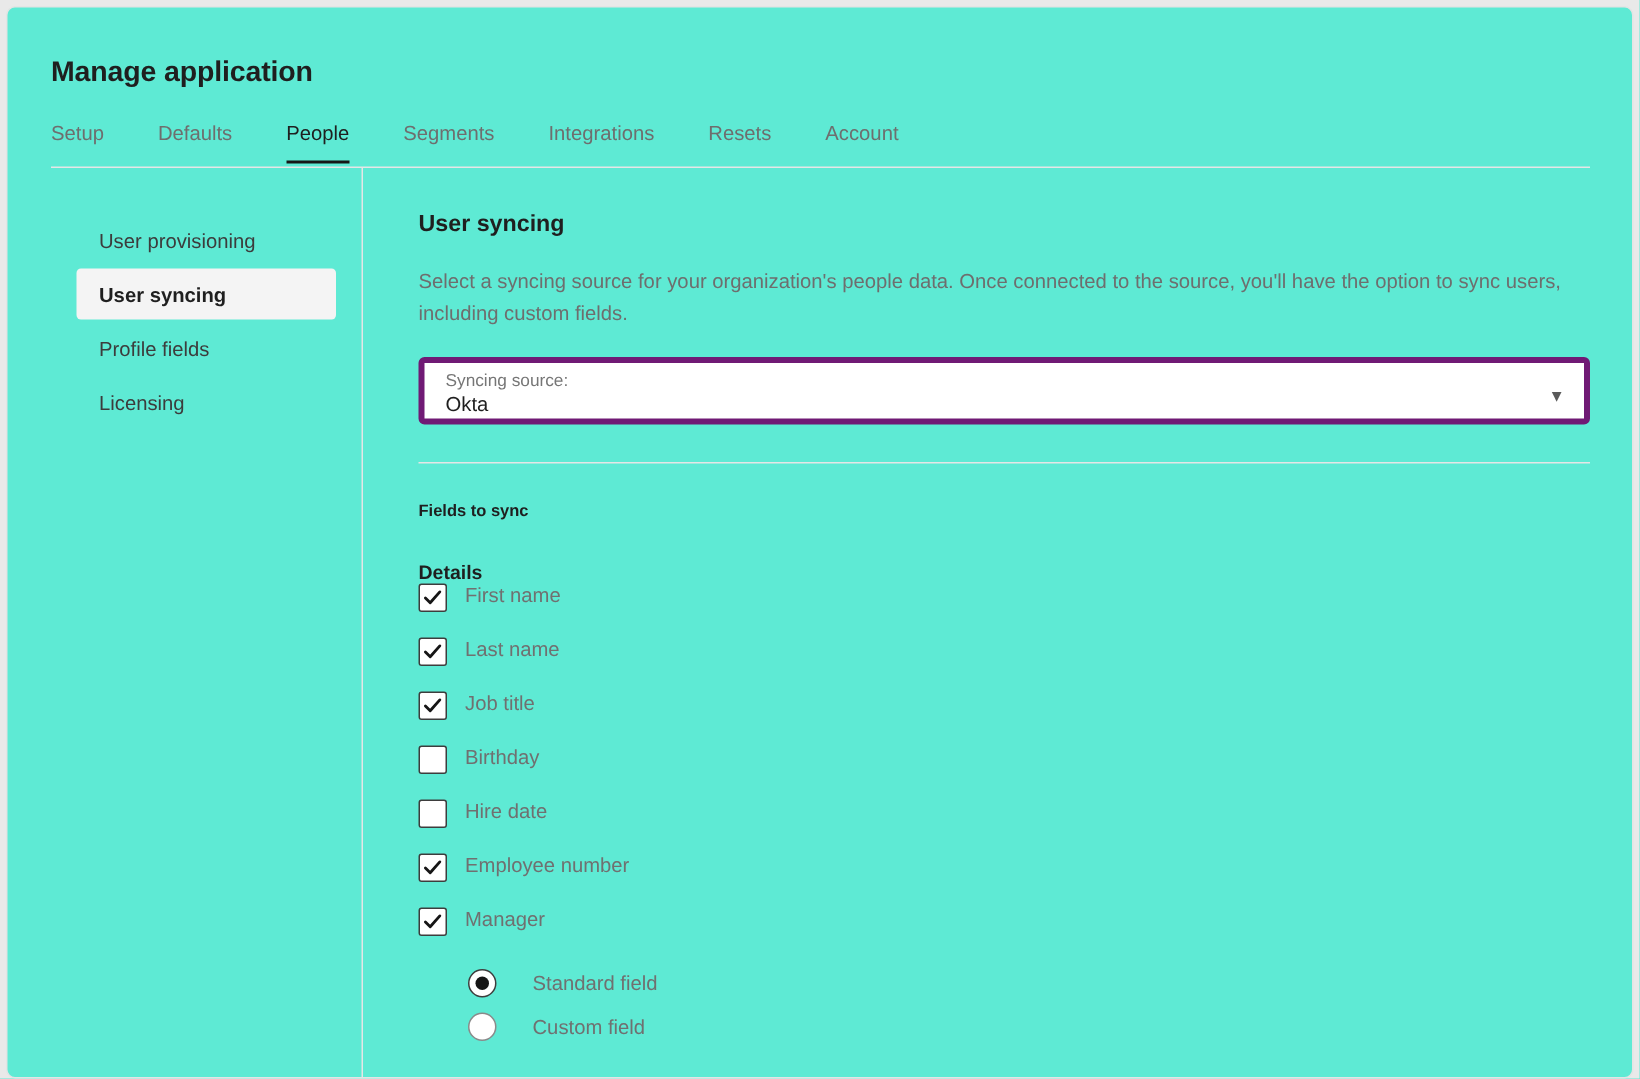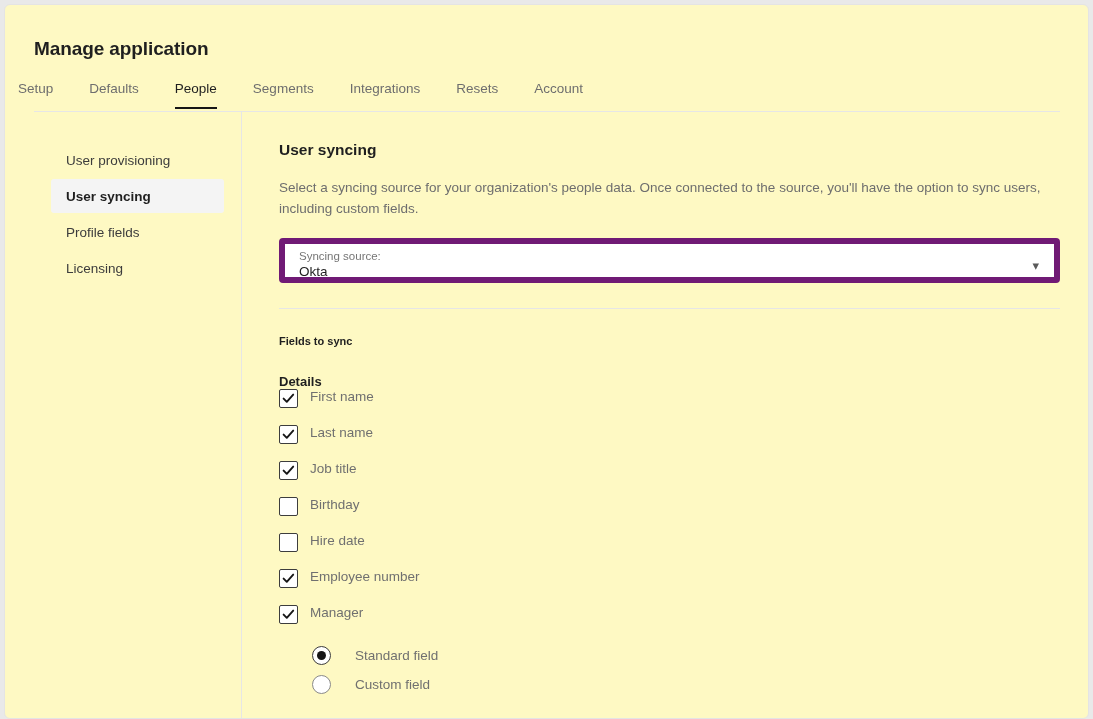--- a/index.html
+++ b/index.html
@@ -14,42 +14,42 @@
     overflow: hidden;
   }
 
   
   .card {
     position: absolute;
     left: 4px;
     top: 4px;
     width: 1085px;
     height: 715px;
-    background: #fef9c3;
+    background: #5eead4;
     border-radius: 6px;
     border: 1px solid #e4e4e4;
     box-sizing: border-box;
     overflow: hidden;
   }
 
   
   .page-title {
     position: absolute;
     left: 29px;
     top: 33px;
     font-size: 19px;
     font-weight: bold;
     color: #1f1f1f;
     letter-spacing: -0.1px;
   }
 
   
   .tabs {
     position: absolute;
-    left: 13px;
+    left: 29px;
     top: 76px;
     display: flex;
     align-items: flex-start;
   }
   .tab {
     font-size: 13.5px;
     color: #6e6e6e;
     padding: 0 0 11px 0;
     margin-right: 36px;
     cursor: pointer;
@@ -132,21 +132,21 @@
     color: #6e6e6e;
     width: 782px;
     margin: 0 0 19px 0;
   }
 
   
   .select {
     position: relative;
     width: 781px;
     height: 45px;
-    border: 6px solid #701a75;
+    border: 4px solid #701a75;
     border-radius: 4px;
     box-sizing: border-box;
     padding: 5px 0 0 14px;
     cursor: pointer;
     background: #ffffff;
   }
   .select-label {
     font-size: 11.5px;
     color: #767676;
     line-height: 14px;

